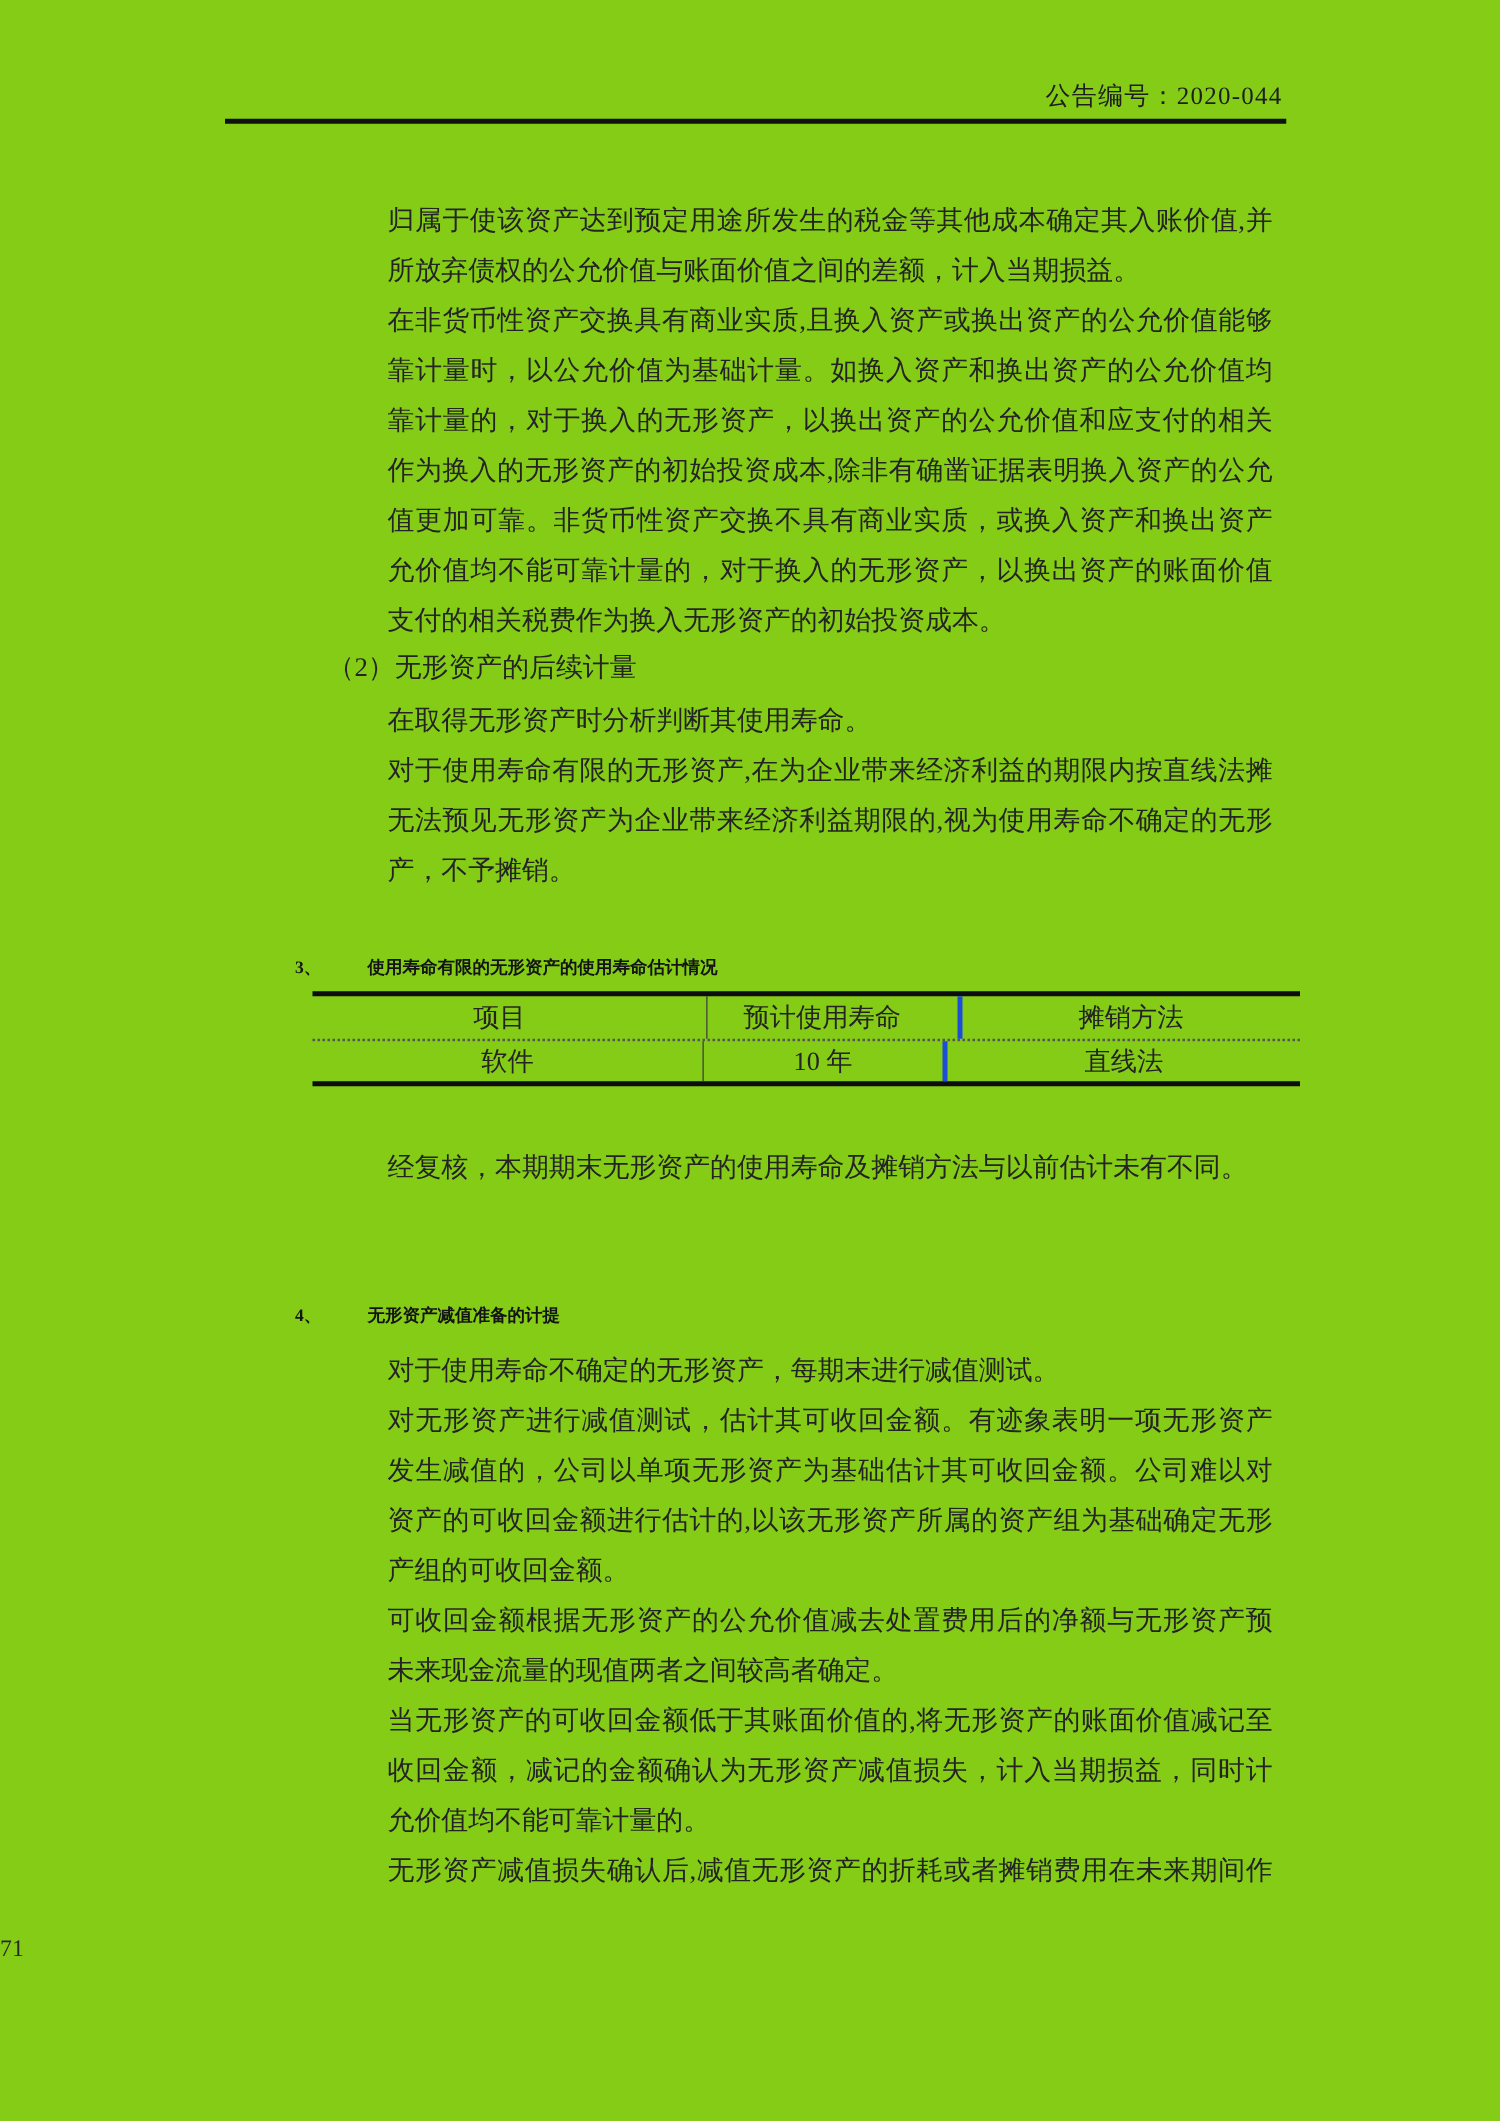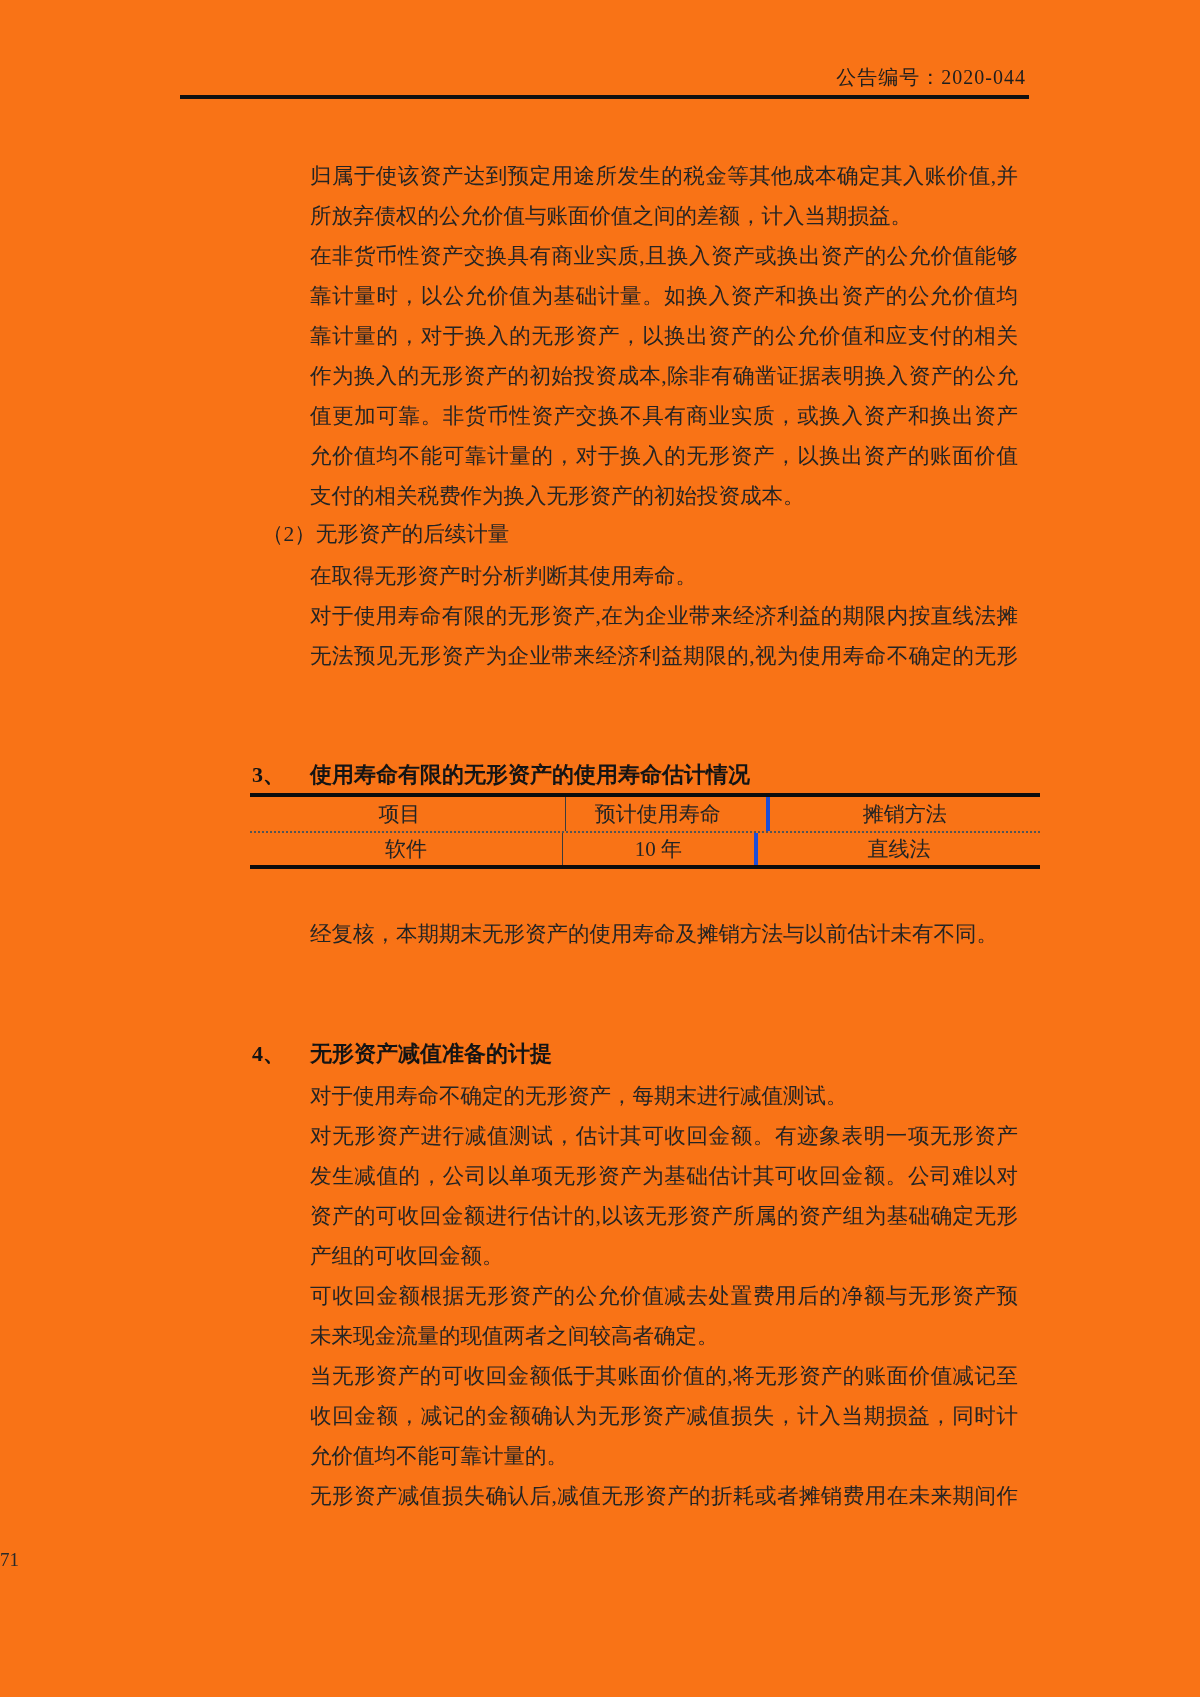--- a/index.html
+++ b/index.html
@@ -4,21 +4,21 @@
 <style>
   html,body{margin:0;padding:0;}
   body{
     width:1200px;height:1697px;
     background:#ffffff;
     font-family:"Liberation Serif","DejaVu Serif",serif;
     color:#242424;
     position:relative;
     overflow:hidden;
   }
-  .page{position:absolute;inset:0;background:#f97316;text-decoration:underline;}
+  .page{position:absolute;inset:0;background:#84cc16;text-decoration:underline;}
   .abs{position:absolute;}
 
   
   .doc-number{
     top:62px;right:174px;
     font-size:20px;line-height:30px;
     letter-spacing:1px;
     color:#1e1e1e;
   }
   .header-rule{
@@ -40,22 +40,22 @@
   .label-line{
     top:514px;left:262px;
     font-size:21.5px;line-height:40px;white-space:nowrap;
   }
   .sub2{top:556px;left:310px;width:708px;}
   .after-table{top:914px;left:310px;width:708px;}
   .sec4{top:1076px;left:310px;width:708px;}
 
   
   .heading{
-    left:252px;
-    font-size:22px;font-weight:700;line-height:36px;
+    left:236px;
+    font-size:14px;font-weight:700;line-height:36px;
     color:#141414;white-space:nowrap;
   }
   .heading .hnum{display:inline-block;width:58px;}
   .h3{top:757px;}
   .h4{top:1036px;}
 
   
   .datatable{
     top:793px;left:250px;width:790px;
     border-top:4px solid #0d0d0d;
@@ -102,20 +102,21 @@
       <div class="line full">允价值均不能可靠计量的，对于换入的无形资产，以换出资产的账面价值和应</div>
       <div class="line">支付的相关税费作为换入无形资产的初始投资成本。</div>
     </div>
 
   <div class="abs label-line">（2）无形资产的后续计量</div>
 
   <div class="abs block sub2">
       <div class="line">在取得无形资产时分析判断其使用寿命。</div>
       <div class="line full">对于使用寿命有限的无形资产,在为企业带来经济利益的期限内按直线法摊销；</div>
       <div class="line full">无法预见无形资产为企业带来经济利益期限的,视为使用寿命不确定的无形资</div>
+      <div class="line">产，不予摊销。</div>
     </div>
 
   <div class="abs heading h3">
     <span class="hnum">3、</span><span class="htitle">使用寿命有限的无形资产的使用寿命估计情况</span>
   </div>
 
   <div class="abs datatable">
     <div class="trow thead">
       <div class="tc c1">项目</div>
       <div class="tc c2">预计使用寿命</div>

